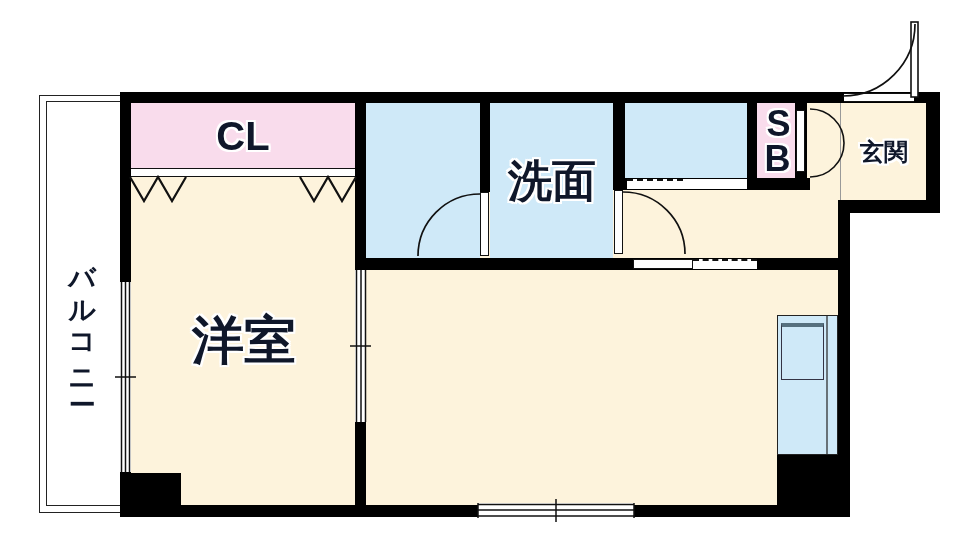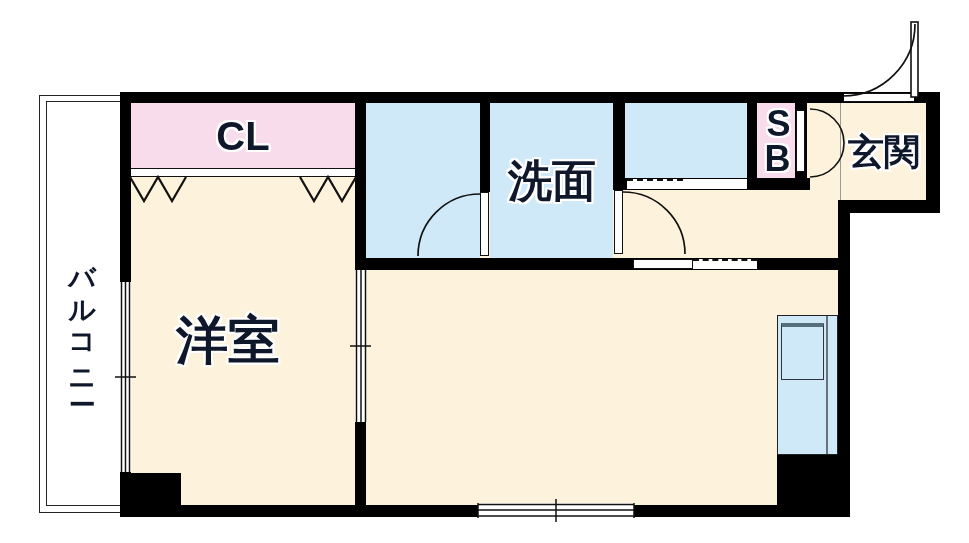--- a/index.html
+++ b/index.html
@@ -103,18 +103,18 @@
     <rect x="911" y="22" width="7" height="75" fill="#fff" stroke="#111" stroke-width="1.6"></rect>
     <path d="M915,24 A72,72 0 0 1 843,96" fill="none" stroke="#111" stroke-width="1.7"></path>
 
     <line x1="827" y1="316" x2="827" y2="454" stroke="#222" stroke-width="1.2"></line>
   </svg>
 
   <div class="lbl" style="left:82px;top:320px;font-size:27px;writing-mode:vertical-rl;letter-spacing:5px;transform:translate(-50%,-50%);">バルコニー</div>
   <div class="lbl" style="left:243px;top:136px;font-size:40px;">CL</div>
   <div class="lbl" style="left:552px;top:181px;font-size:44px;">洗面</div>
   <div class="lbl" style="left:776px;top:141px;font-size:36px;width:0.8em;white-space:normal;word-break:break-all;line-height:0.98;">SB</div>
-  <div class="lbl" style="left:884px;top:152px;font-size:36px;">玄関</div>
-  <div class="lbl" style="left:228px;top:340px;font-size:52px;">
+  <div class="lbl" style="left:884px;top:152px;font-size:24px;">玄関</div>
+  <div class="lbl" style="left:244px;top:340px;font-size:52px;">
     <div>洋室</div>
   </div>
 
 </div>
 
 </body></html>

